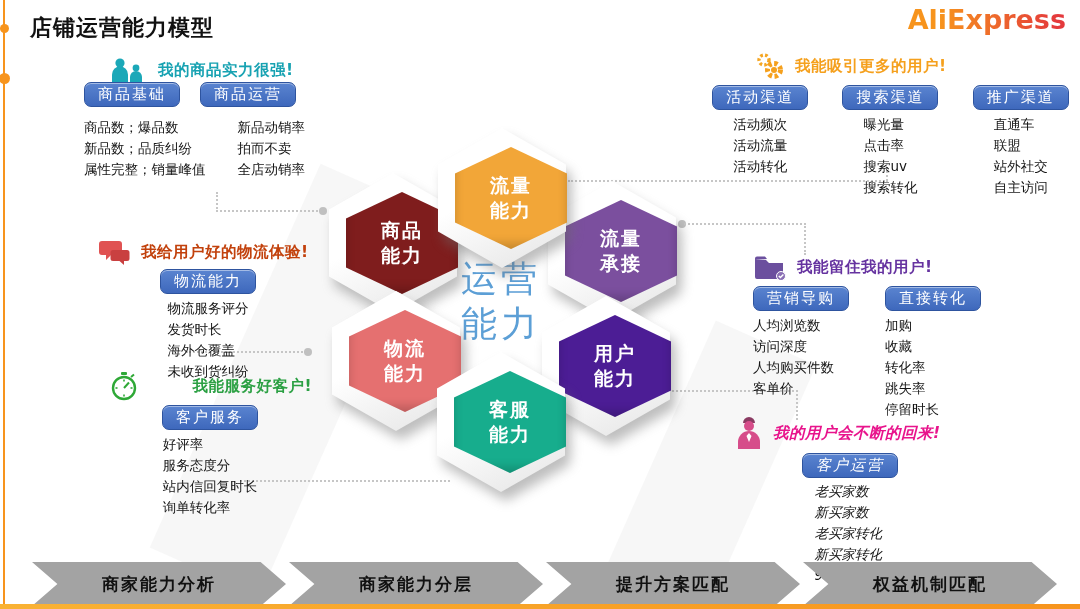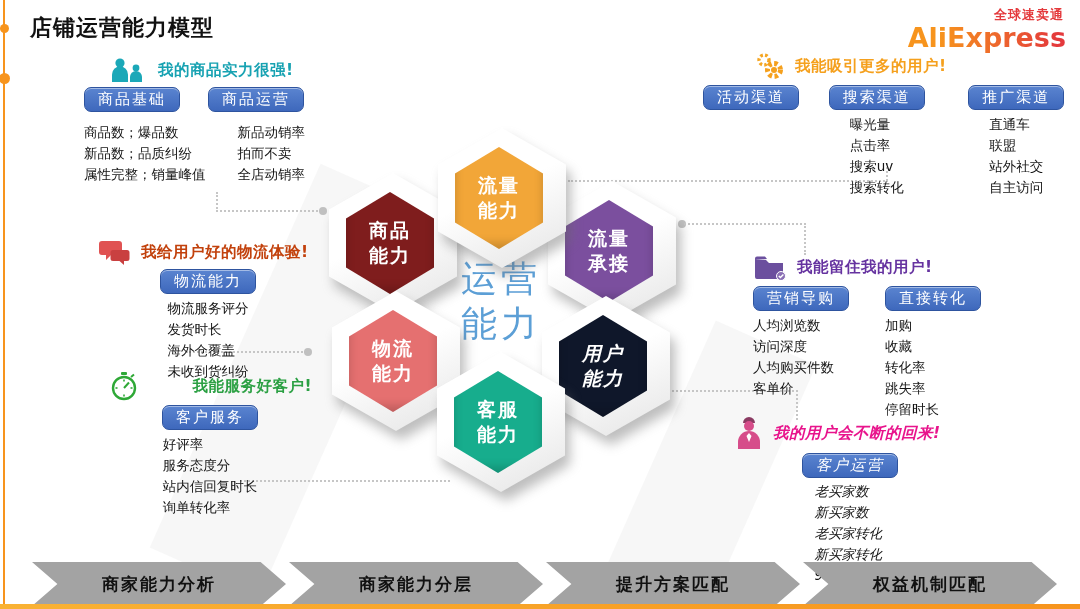--- a/index.html
+++ b/index.html
@@ -29,37 +29,37 @@
   .logo-brand { font-size:27px; font-weight:bold; letter-spacing:0px; line-height:1;
     background:linear-gradient(90deg,#F7941D 20%,#E4393C 95%);
     -webkit-background-clip:text; background-clip:text; color:#E4572E; -webkit-text-fill-color:transparent; }
 
   
   .hex { position:absolute; width:128px; height:140px; z-index:3;
     filter:drop-shadow(5px 9px 6px rgba(110,110,110,.45)); }
   .hex-frame { position:absolute; inset:0;
     clip-path:polygon(50% 0%,100% 26%,100% 74%,50% 100%,0% 74%,0% 26%);
     background:linear-gradient(155deg,#ffffff 45%,#e4e4e4 100%); }
-  .hex-inner { position:absolute; left:17px; top:19px; width:88px; height:102px;
+  .hex-inner { position:absolute; left:17px; top:19px; width:112px; height:102px;
     clip-path:polygon(50% 0%,100% 26%,100% 74%,50% 100%,0% 74%,0% 26%);
     display:flex; align-items:center; justify-content:center;
     box-shadow:inset 0 -6px 10px rgba(0,0,0,.18); }
   .hex-label { font-size:19px; font-weight:bold; color:#fff; text-align:center;
     line-height:1.3; white-space:pre-line; letter-spacing:2px; }
   .hex--traffic   { left:438px; top:128px; z-index:4; }
   .hex--product   { left:329px; top:173px; }
   .hex--receive   { left:548px; top:181px; }
   .hex--logistics { left:332px; top:291px; }
   .hex--user      { left:542px; top:296px; }
   .hex--service   { left:437px; top:352px; z-index:4; }
   .hex--traffic   .hex-inner { background:#F2A638; }
   .hex--product   .hex-inner { background:#7f1d1d; }
   .hex--receive   .hex-inner { background:#7B4F9E; }
   .hex--logistics .hex-inner { background:#E57070; }
-  .hex--user      .hex-inner { background:#0f172a;font-style:italic; }
+  .hex--user      .hex-inner { background:#4c1d95; }
   .hex--service   .hex-inner { background:#17AD8D; }
   .center-label { position:absolute; left:437px; top:256px; width:128px; z-index:2;
     text-align:center; font-size:36px; color:#5C9FD6; line-height:1.25; letter-spacing:4px; white-space:pre-line; }
 
   
   .group { position:absolute; z-index:5; }
   .group-header { display:flex; align-items:center; gap:10px; }
   .heading { font-size:15.5px; font-weight:bold; letter-spacing:.5px; white-space:nowrap; }
   .h-teal   { color:#17A2B2; }
   .h-orange { color:#F5A01D; }
@@ -69,21 +69,21 @@
   .h-pink   { color:#E8148C; }
   .btn-chip { display:inline-block; background:linear-gradient(#5A84D0,#3E68BC); color:#fff;
     font-size:15px; padding:2px 13px; border-radius:7px; border:1px solid #2E549F;
     box-shadow:inset 0 1px 0 rgba(255,255,255,.45); white-space:nowrap; letter-spacing:2px; }
   .cols { display:flex; }
   .list { font-size:13.5px; color:#151515; line-height:1.55; white-space:nowrap; }
 
   .g-product  { left:84px;  top:58px;  width:250px; }
   .g-product .group-header { margin-left:26px; }
   .g-product .cols { margin-top:5px; gap:32px; }
-  .g-product .btn-row { display:flex; gap:28px; margin-top:5px; }
+  .g-product .btn-row { display:flex; gap:20px; }
   .g-product .list { margin-top:5px; }
 
   .g-attract { left:703px; top:53px; width:375px; }
   .g-attract .group-header { margin-left:52px; }
   .g-attract .cols { margin-top:6px; gap:16px; }
   .g-attract .col { text-align:center; }
   .g-attract .list { text-align:left; display:inline-block; margin-top:4px; }
 
   .g-logi { left:95px; top:238px; width:226px; text-align:center; }
   .g-logi .group-header { justify-content:flex-start; margin-left:4px; }
@@ -126,21 +126,20 @@
   <div class="ribbon ribbon-a"></div>
   <div class="ribbon ribbon-b"></div>
 
   <div class="edge-line"></div>
   <div class="edge-dot1"></div>
   <div class="edge-dot2"></div>
   <div class="bottom-strip"></div>
 
   <div class="page-title">店铺运营能力模型</div>
   <div class="logo">
-    <span class="logo-tagline">全球速卖通</span>
     <span class="logo-brand">AliExpress</span>
   </div>
 
   <div class="dash-v" style="left:216px;top:192px;height:20px;"></div>
   <div class="dash-h" style="left:216px;top:210px;width:106px;"></div>
   <div class="conn-dot" style="left:319px;top:207px;"></div>
   <div class="dash-h" style="left:568px;top:180px;width:320px;"></div>
   <div class="dash-v" style="left:886px;top:163px;height:18px;"></div>
   <div class="conn-dot" style="left:678px;top:220px;"></div>
   <div class="dash-h" style="left:684px;top:223px;width:122px;"></div>
@@ -234,20 +233,25 @@
           <circle cx="9" cy="7" r="5" fill="none" stroke="#F5A623" stroke-width="3.4" stroke-dasharray="2.6 2.2"></circle>
           <circle cx="19" cy="17" r="6.5" fill="none" stroke="#F5A01D" stroke-width="5" stroke-dasharray="3.4 2.6"></circle>
           <circle cx="19" cy="17" r="3" fill="#F5A01D"></circle>
         </svg>
       </span>
       <span class="heading h-orange">我能吸引更多的用户!</span>
     </div>
     <div class="cols">
       <div class="col">
         <span class="btn-chip">活动渠道</span>
+        <div class="list">
+          <div>活动频次</div>
+          <div>活动流量</div>
+          <div>活动转化</div>
+        </div>
       </div>
       <div class="col">
         <span class="btn-chip">搜索渠道</span>
         <div class="list">
           <div>曝光量</div>
           <div>点击率</div>
           <div>搜索uv</div>
           <div>搜索转化</div>
         </div>
       </div>

